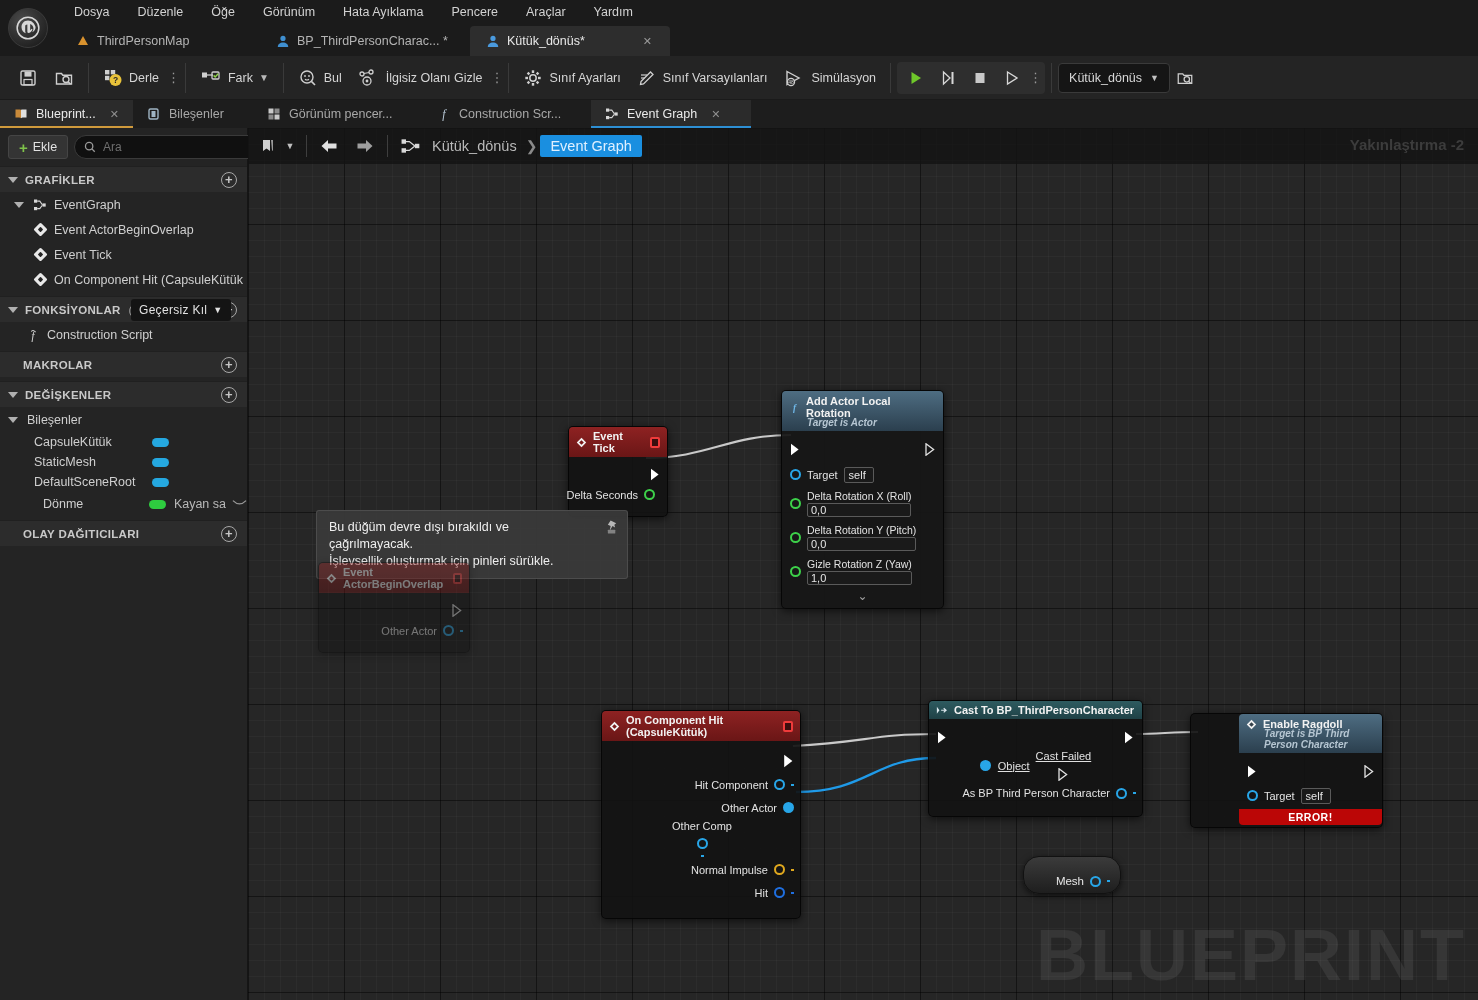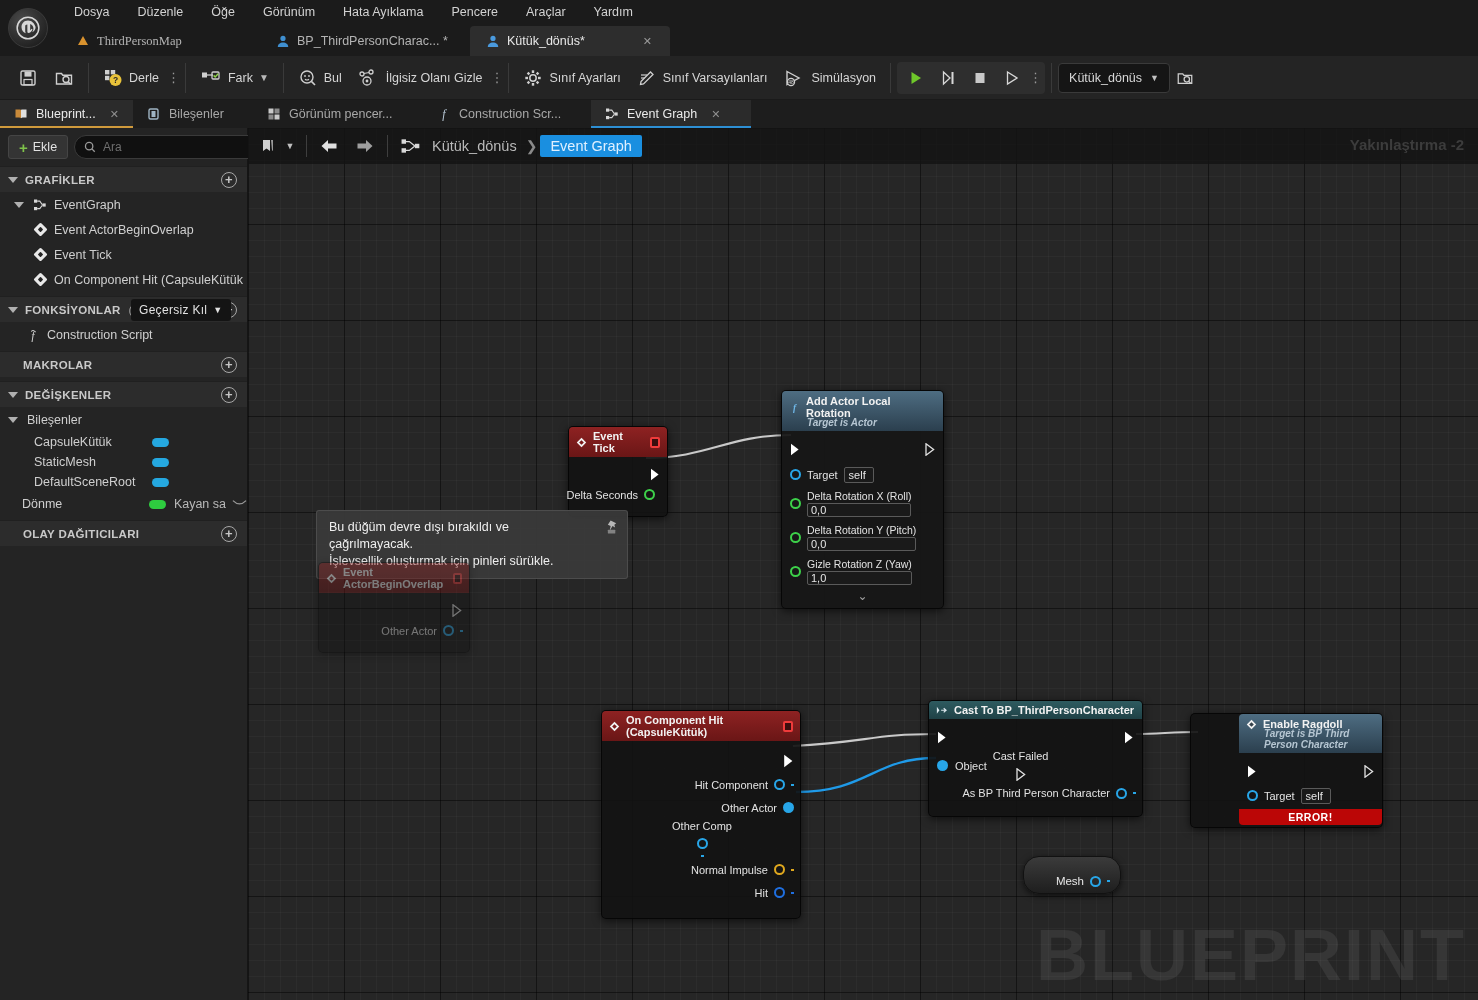--- a/index.html
+++ b/index.html
@@ -118,21 +118,21 @@
   .tree-row.indent2 { padding-left:34px; }
   .diamond {
     width:13px; height:13px; flex:0 0 13px;
     background:#e8e8e8; transform:rotate(45deg) scale(0.78);
     border:2px solid #e8e8e8; border-radius:2px;
     position:relative;
   }
   .diamond::after { content:""; position:absolute; inset:2px; background:#242424; border-radius:1px; }
   .var-row { height:20px; display:flex; align-items:center; font-size:12.5px; color:#cfcfcf; padding-left:34px; }
   .var-pill { width:17px; height:9px; border-radius:5px; background:#25a8e0; margin-left:auto; margin-right:78px; }
-  .var-row.donme { padding-left:22px; }
+  .var-row.donme { padding-left:22px;margin-left:21px; }
   .var-pill.green { background:#2ecc3f; margin-right:8px; }
   .var-type { font-size:12.5px; color:#b9b9b9; white-space:nowrap; overflow:hidden; }
   .eye { margin-left:6px; color:#9a9a9a; font-size:12px; }
 
   
   .graph {
     position:absolute; left:248px; top:128px; width:1230px; height:872px;
     background:
       linear-gradient(to right, rgba(0,0,0,0.55) 1px, transparent 1px) 0 0 / 96px 96px,
       linear-gradient(to bottom, rgba(0,0,0,0.55) 1px, transparent 1px) 0 0 / 96px 96px,
@@ -253,21 +253,21 @@
       <div class="menu-item">Düzenle</div>
       <div class="menu-item">Öğe</div>
       <div class="menu-item">Görünüm</div>
       <div class="menu-item">Hata Ayıklama</div>
       <div class="menu-item">Pencere</div>
       <div class="menu-item">Araçlar</div>
       <div class="menu-item">Yardım</div>
     </div>
 
     <div class="asset-tabs">
-      <div class="asset-tab" style="min-width:200px;font-family:Liberation Serif, serif;">
+      <div class="asset-tab" style="min-width:200px;">
         <span class="ticon">
           <svg viewBox="0 0 14 14">
               <path d="M7 2 L12 11 L2 11 Z" fill="#d9922e"></path>
             </svg>
         </span>
         <span>ThirdPersonMap</span>
       </div>
       <div class="asset-tab" style="min-width:210px;">
         <span class="ticon">
           <svg viewBox="0 0 14 14">
@@ -798,21 +798,21 @@
             <svg width="10" height="13" viewBox="0 0 10 13">
                 <path d="M1 0.8 L8.6 6.5 L1 12.2 Z" fill="#ffffff"></path>
               </svg>
           </span>
           <span class="exec-pin">
             <svg width="10" height="13" viewBox="0 0 10 13">
                 <path d="M1 0.8 L8.6 6.5 L1 12.2 Z" fill="#ffffff"></path>
               </svg>
           </span>
         </div>
-        <div class="prow" style="justify-content:flex-start; min-height:22px;">
+        <div class="prow" style="justify-content:center; min-height:22px;text-decoration:underline;">
           <span style="display:flex; align-items:center; gap:7px;">
             <span class="data-pin cyan filled"></span>
             <span class="plabel">Object</span>
           </span>
           <span style="display:flex; align-items:center; gap:6px;flex-direction:column;">
             <span class="plabel">Cast Failed</span>
             <span class="exec-pin">
               <svg width="10" height="13" viewBox="0 0 10 13">
                   <path d="M1 0.8 L8.6 6.5 L1 12.2 Z" fill="none" stroke="#e2e2e2" stroke-width="1.3"></path>
                 </svg>

